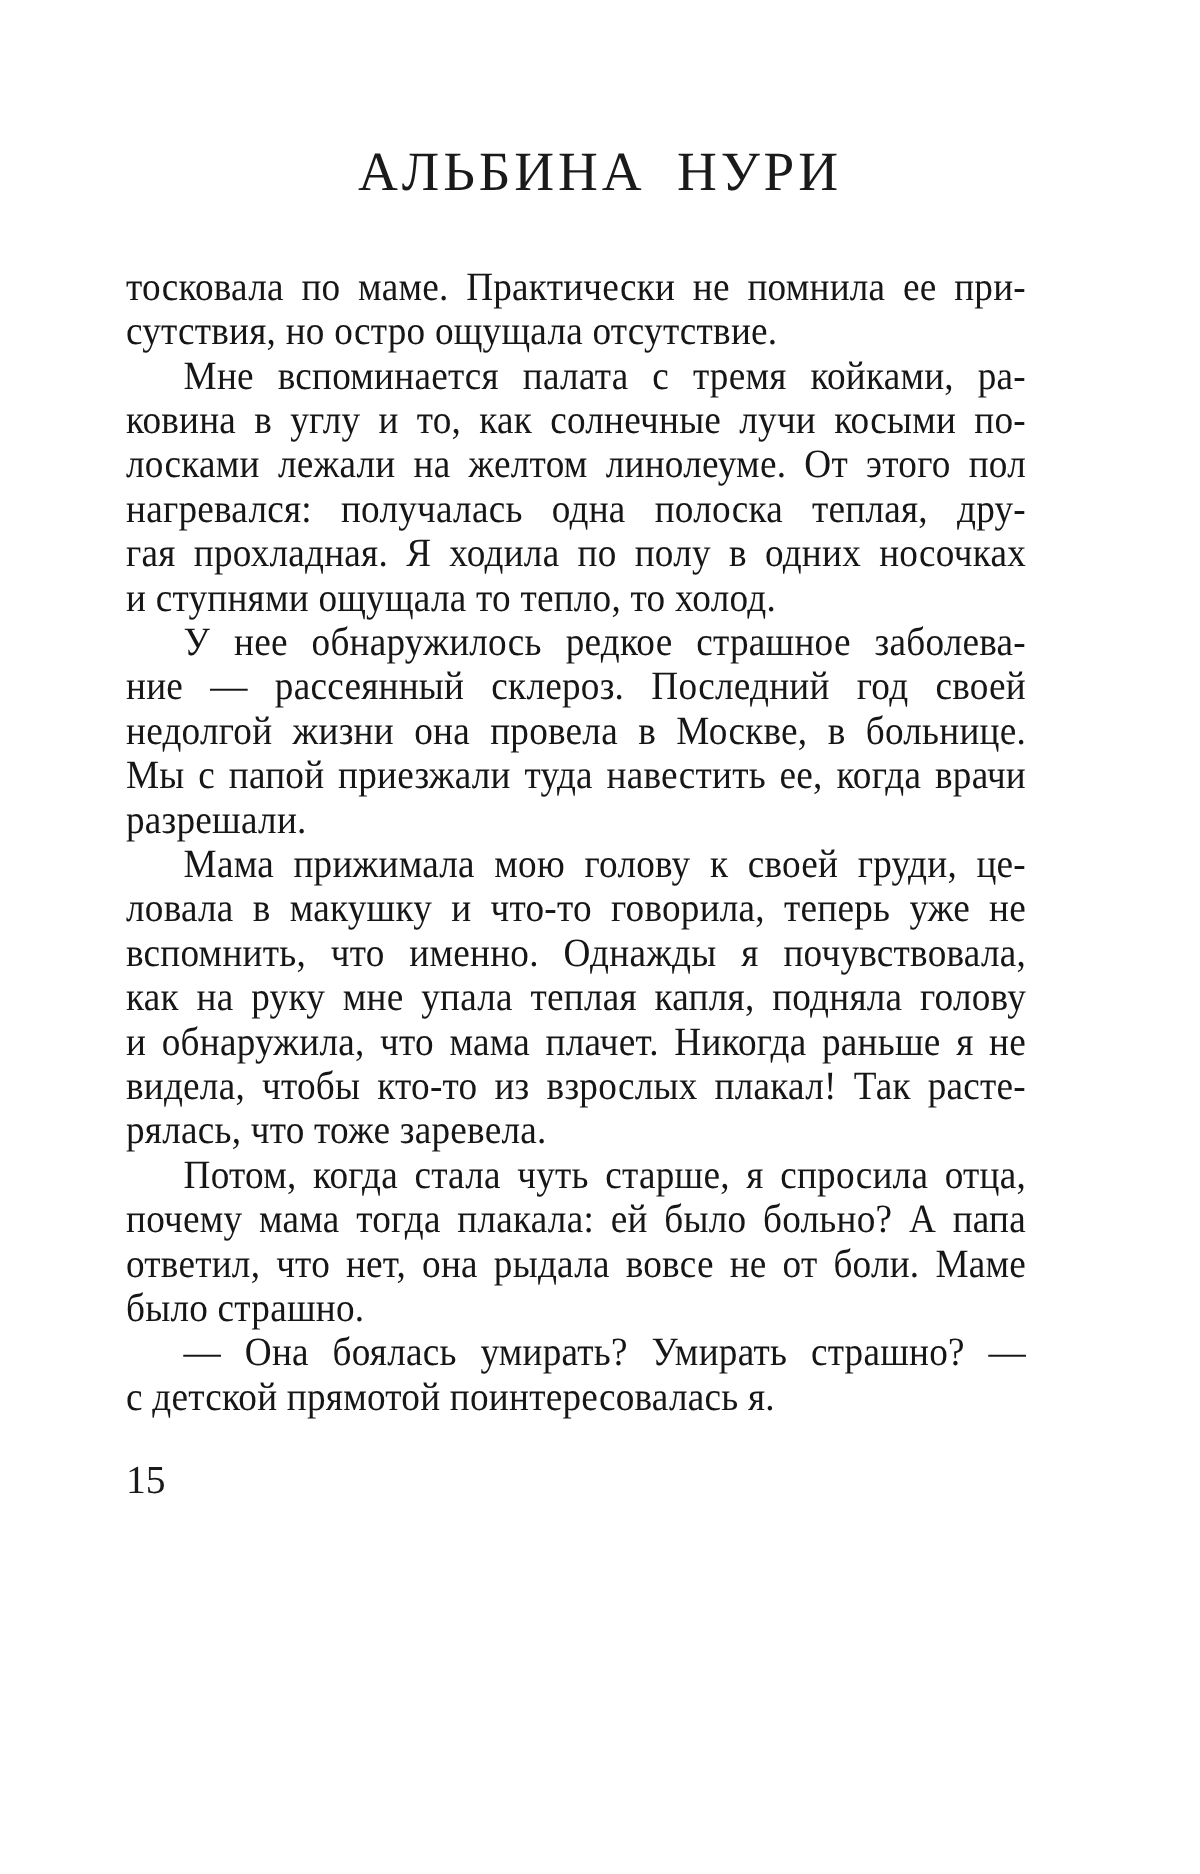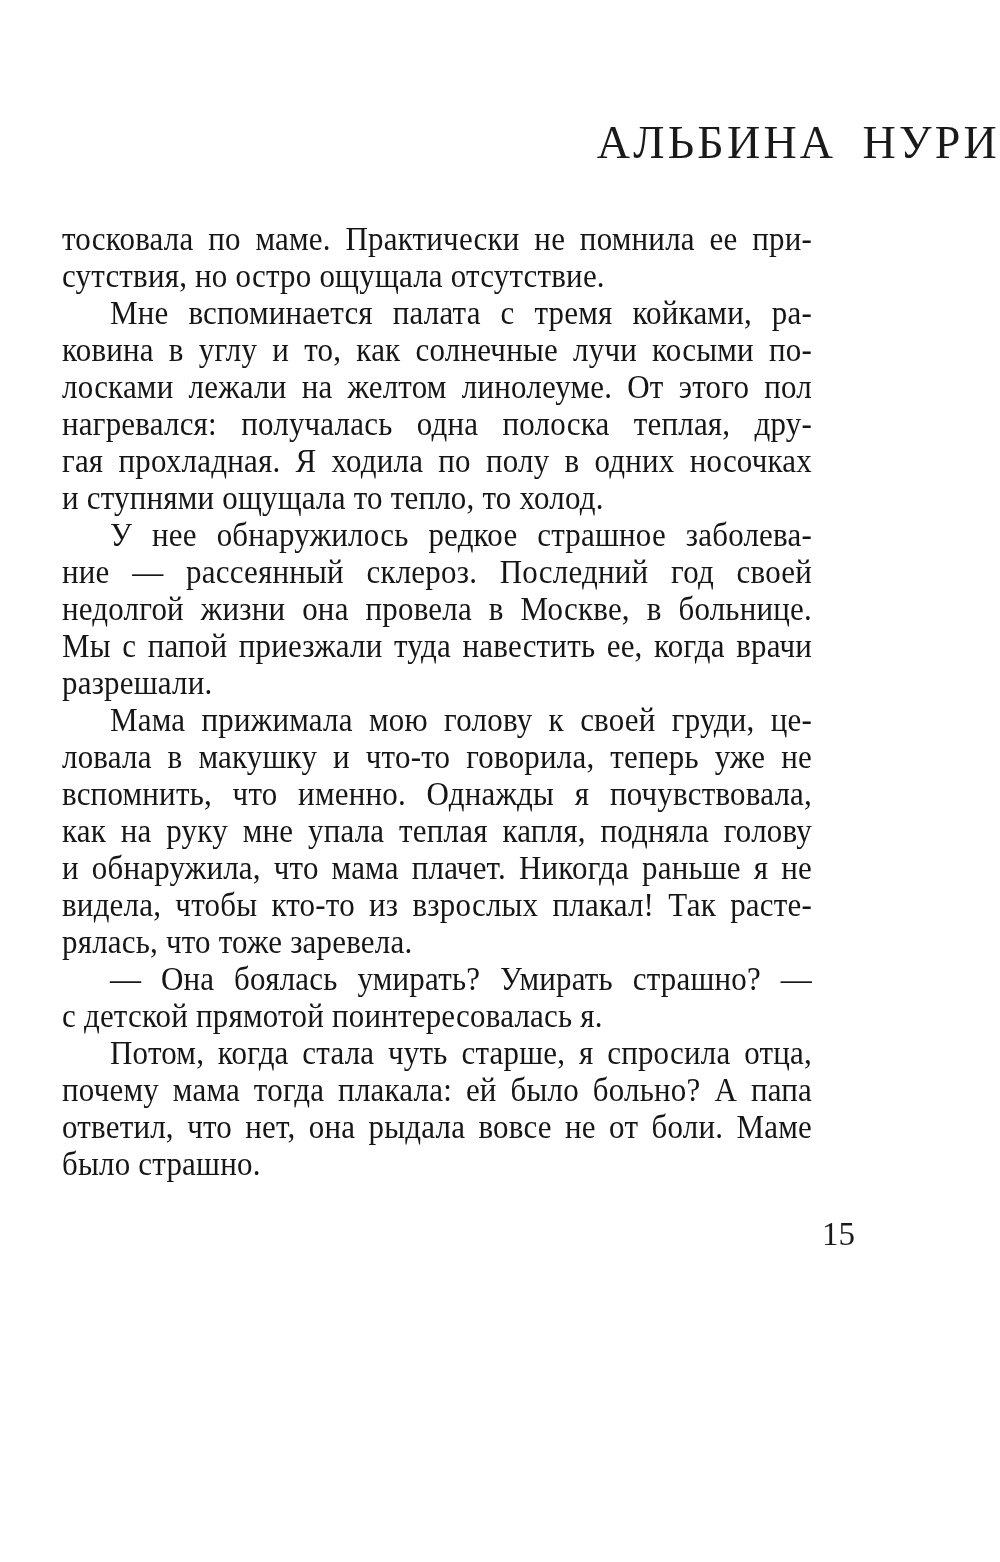--- a/index.html
+++ b/index.html
@@ -16,31 +16,31 @@
     -webkit-font-smoothing: antialiased;
   }
   .page {
     position: absolute;
     inset: 0;
     background: #ffffff;
     overflow: hidden;
   }
   .running-head {
     margin-top: 116px;
-    text-align: right;
+    text-align: center;
     font-size: 46px;
     line-height: 54px;
     letter-spacing: 0.07em;
     word-spacing: 0.25em;
     font-weight: 400;
     color: #1a1a1a;
   }
   .body-text {
     width: 750px;
-    margin-left: 62px;
+    margin-left: 105px;
     margin-top: 50px;
   }
   .paragraph {
     margin: 0;
   }
   .line {
     font-size: 31px;
     line-height: 37px;
     height: 37px;
     text-align: justify;
@@ -53,21 +53,21 @@
   .line.indent {
     text-indent: 48px;
   }
   .line.last {
     text-align-last: left;
   }
   .page-number {
     width: 750px;
     margin-left: 105px;
     margin-top: 32px;
-    text-align: right;
+    text-align: left;
     font-size: 33px;
     line-height: 40px;
     color: #1a1a1a;
   }
 </style>
 </head>
 <body>
 
 <div class="page">
   <div class="running-head">АЛЬБИНА НУРИ</div>
@@ -95,25 +95,25 @@
       <div class="paragraph">
         <div class="line indent">Мама прижимала мою голову к своей груди, це-</div>
         <div class="line">ловала в макушку и что-то говорила, теперь уже не</div>
         <div class="line">вспомнить, что именно. Однажды я почувствовала,</div>
         <div class="line">как на руку мне упала теплая капля, подняла голову</div>
         <div class="line">и обнаружила, что мама плачет. Никогда раньше я не</div>
         <div class="line">видела, чтобы кто-то из взрослых плакал! Так расте-</div>
         <div class="line last">рялась, что тоже заревела.</div>
       </div>
       <div class="paragraph">
-        <div class="line indent">— Она боялась умирать? Умирать страшно? —</div>
-        <div class="line last">с детской прямотой поинтересовалась я.</div>
-      </div>
-      <div class="paragraph">
         <div class="line indent">Потом, когда стала чуть старше, я спросила отца,</div>
         <div class="line">почему мама тогда плакала: ей было больно? А папа</div>
         <div class="line">ответил, что нет, она рыдала вовсе не от боли. Маме</div>
         <div class="line last">было страшно.</div>
+      </div>
+      <div class="paragraph">
+        <div class="line indent">— Она боялась умирать? Умирать страшно? —</div>
+        <div class="line last">с детской прямотой поинтересовалась я.</div>
       </div>
     </div>
 
   <div class="page-number">15</div>
 </div>
 
 </body></html>

